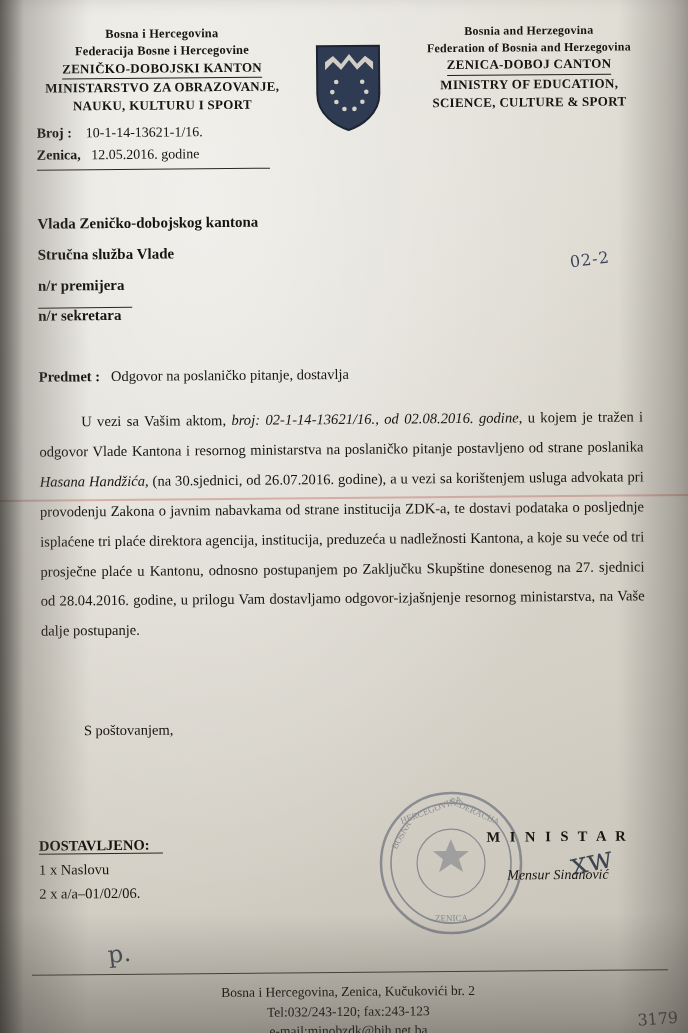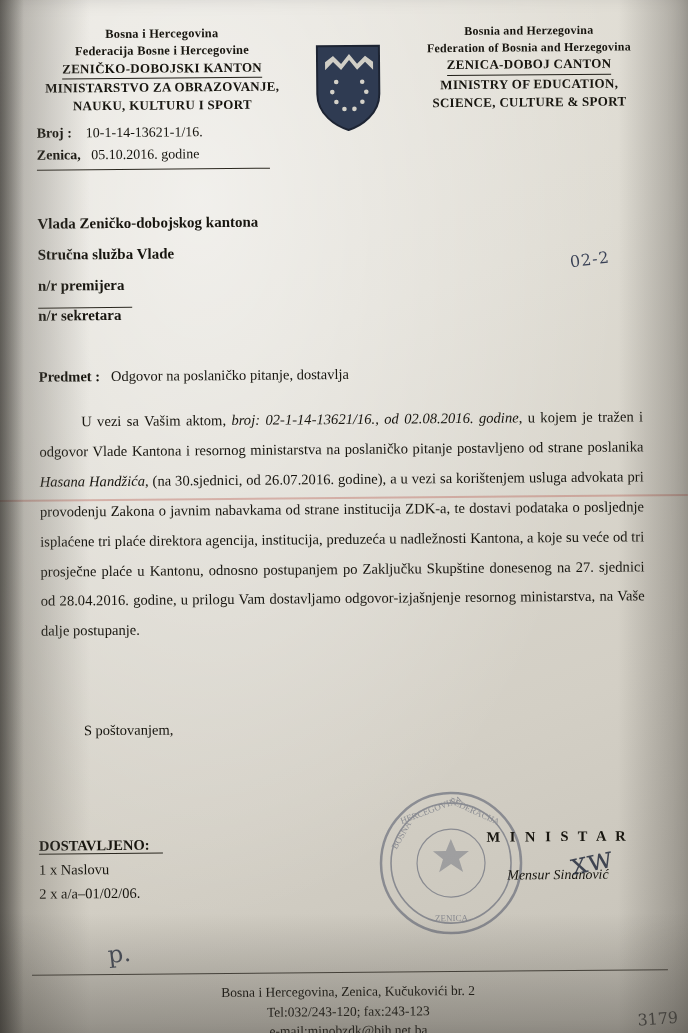--- a/index.html
+++ b/index.html
@@ -330,21 +330,21 @@
 
     <div class="refblock">
       <div class="row">
         <span class="label">Broj :</span>
         &nbsp;&nbsp;
         <span>10-1-14-13621-1/16.</span>
       </div>
       <div class="row">
         <span class="label">Zenica,</span>
         &nbsp;
-        <span>05.10.2016. godine</span>
+        <span>12.05.2016. godine</span>
       </div>
     </div>
     <div class="refline"></div>
 
     <div class="addressee">
       <div>Vlada Zeničko-dobojskog kantona</div>
       <div>Stručna služba Vlade</div>
       <div class="n">n/r premijera</div>
       <div class="n">n/r sekretara</div>
     </div>

